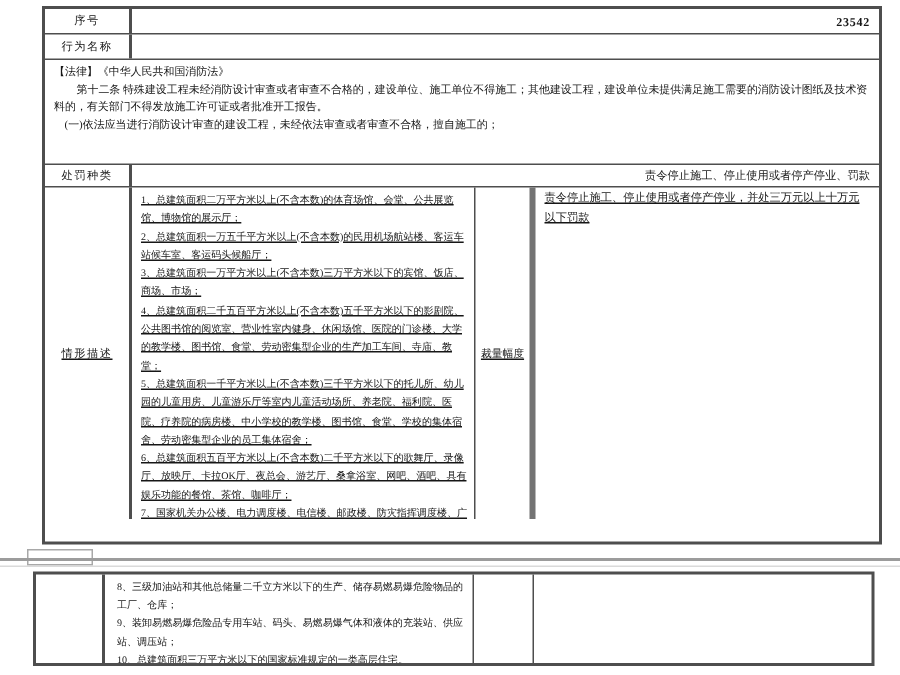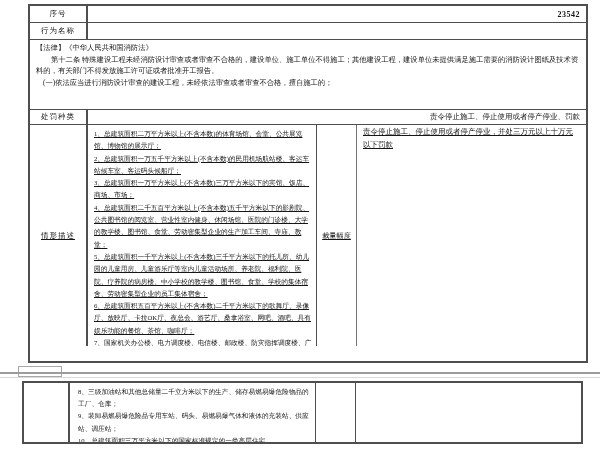--- a/index.html
+++ b/index.html
@@ -21,21 +21,21 @@
   .serial-num{font-weight:bold;font-size:8px;letter-spacing:.5px;}
   .legalcell{flex:1;display:block;padding:2px 5px 0 6px;font-size:7.3px;line-height:11.5px;}
   .legalcell p{margin:0;}
   .ind2{text-indent:15px;}
   .ind1{text-indent:7px;}
   .hdr-row{align-items:center;justify-content:center;}
   .hdr-text{width:100%;text-align:center;font-size:7.5px;letter-spacing:3px;}
   .situ{width:229px;flex:none;border-right:1px solid #4e4e4e;
         padding:3px 4px 0 6px;font-size:6.7px;line-height:12.3px;}
   .situ div{margin:0;}
-  .mid{width:40px;flex:none;border-right:1px solid #737373;display:flex;
+  .mid{width:40px;flex:none;border-right:4px solid #737373;display:flex;
        align-items:center;justify-content:center;font-size:7.2px;}
   .rangecell{flex:1;display:flex;align-items:flex-start;padding:0 6px;font-size:7.5px;line-height:13px;}
   
   .lbl2{width:46px;flex:none;border-right:2px solid #4e4e4e;}
   .situ2{width:246px;flex:none;border-right:1px solid #4e4e4e;
          padding:3px 4px 0 8px;font-size:6.7px;line-height:12.2px;box-sizing:border-box;overflow:hidden;}
   .mid2{width:40px;flex:none;border-right:1px solid #4e4e4e;}
   .rest2{flex:1;}
   
   .gap-marker{position:absolute;left:18px;top:366px;width:44px;height:11px;

